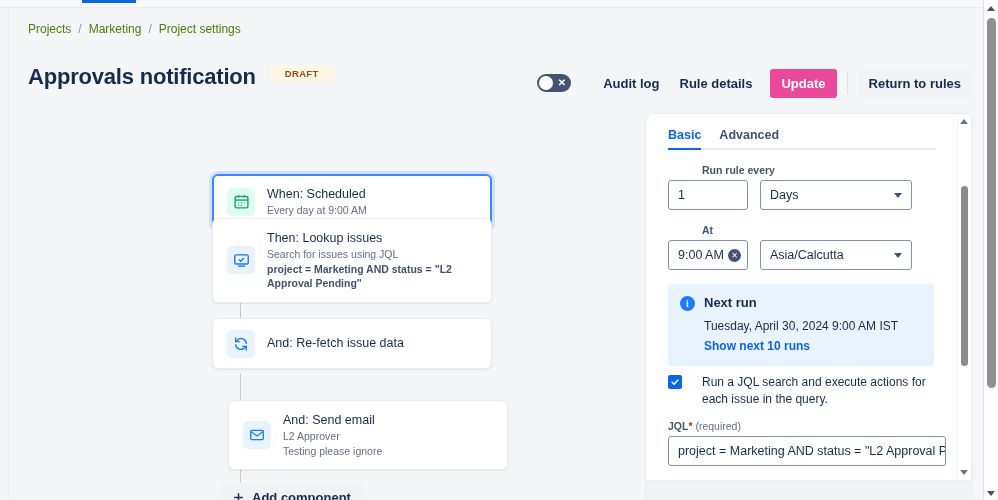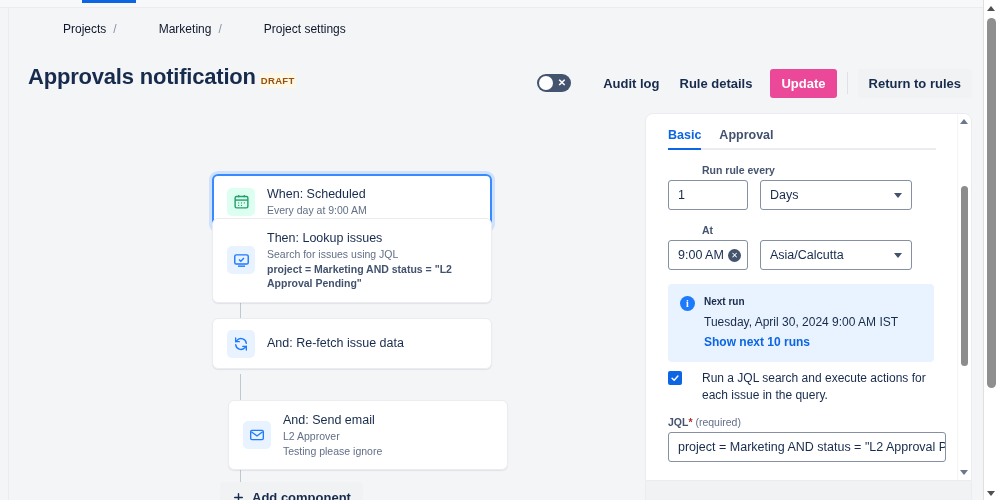--- a/index.html
+++ b/index.html
@@ -43,43 +43,43 @@
 
   
   .breadcrumb {
     position: absolute;
     left: 28px; top: 22px;
     display: flex; align-items: center; gap: 7px;
     font-size: 12px;
     color: #626F86;
     white-space: nowrap;
   }
-  .breadcrumb .crumb { color: #0f172a; cursor: pointer; margin-left: 35px; }
+  .breadcrumb .crumb { color: #4d7c0f; cursor: pointer; }
   .breadcrumb .sep { color: #8993A4; }
 
   
   .title-row {
     position: absolute;
     left: 28px; top: 66px;
-    display: flex; align-items: flex-end; gap: 4px;
+    display: flex; align-items: flex-start; gap: 14px;
   }
   .page-title {
     font-size: 22px;
     font-weight: 600;
     color: #172B4D;
     letter-spacing: -0.2px;
     line-height: 1;
   }
   .draft-badge {
     background: #FFF7E6;
     color: #974F0C;
     font-size: 9.5px;
     font-weight: 700;
     letter-spacing: 0.3px;
-    padding: 3px 1px;
+    padding: 3px 15px;
     border-radius: 3px;
     line-height: 1;
   }
 
   
   .header-actions {
     position: absolute;
     right: 26px; top: 68px;
     display: flex; align-items: center; gap: 0px;
     height: 30px;
@@ -326,21 +326,21 @@
     background: #1D7AFC;
     color: #fff;
     font-size: 10px;
     font-weight: 700;
     font-family: "Liberation Serif", serif;
     display: flex; align-items: center; justify-content: center;
     flex: 0 0 15px;
     margin-top: 1px;
   }
   .info-title {
-    font-size: 10px;
+    font-size: 13px;
     font-weight: 700;
     color: #172B4D;
     line-height: 1.3;
   }
   .info-text {
     font-size: 12px;
     color: #172B4D;
     margin-top: 6px;
     line-height: 1.35;
   }
@@ -573,21 +573,21 @@
       <line x1="5" y1="12" x2="19" y2="12"></line>
     </svg>
     <span>Add component</span>
   </button>
 
   <div class="panel">
     <div class="panel-inner">
 
       <div class="tabs">
         <div class="tab active">Basic</div>
-        <div class="tab">Approval</div>
+        <div class="tab">Advanced</div>
       </div>
 
       <div class="field-label">Run rule every</div>
       <div class="field-row">
         <div class="input-box input-num">1</div>
         <div class="input-box select-box">
           <span>Days</span>
           <span class="chev"></span>
         </div>
       </div>

